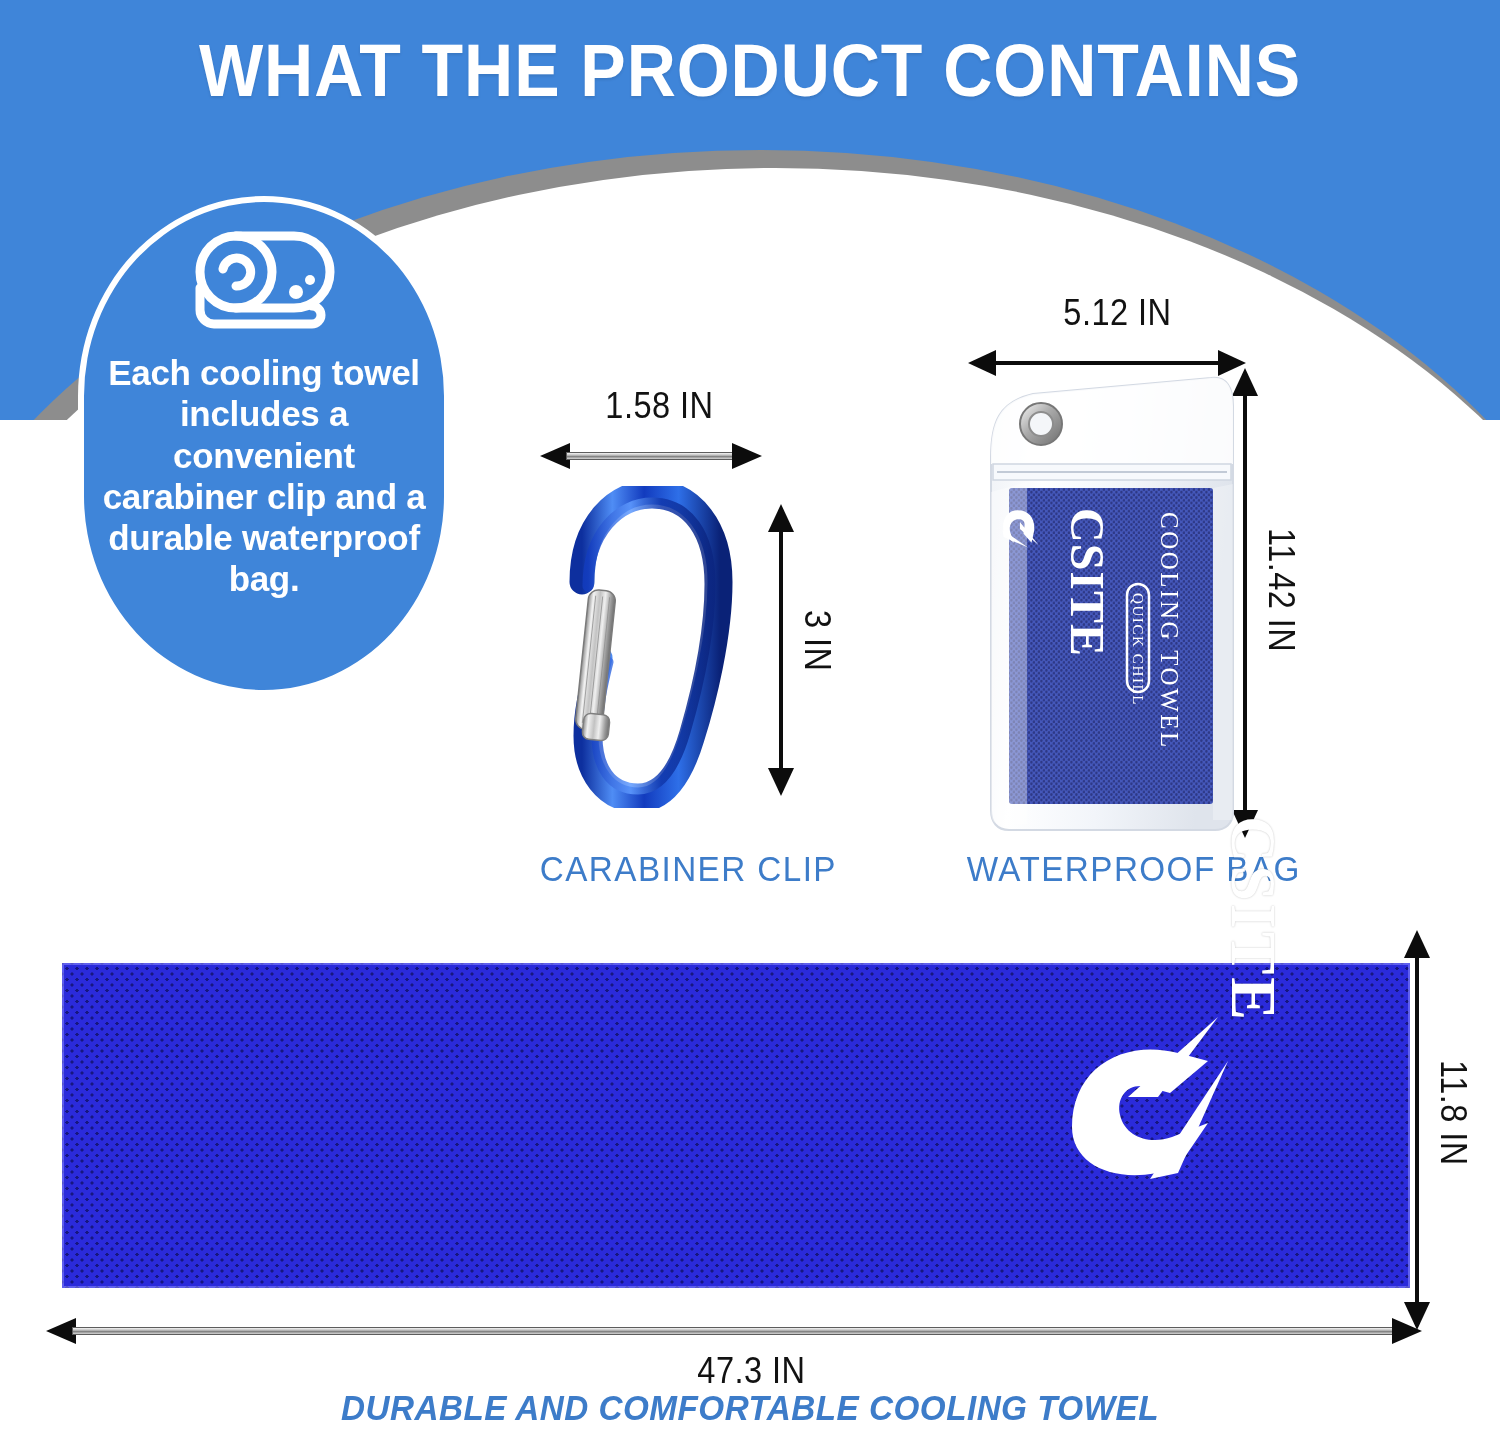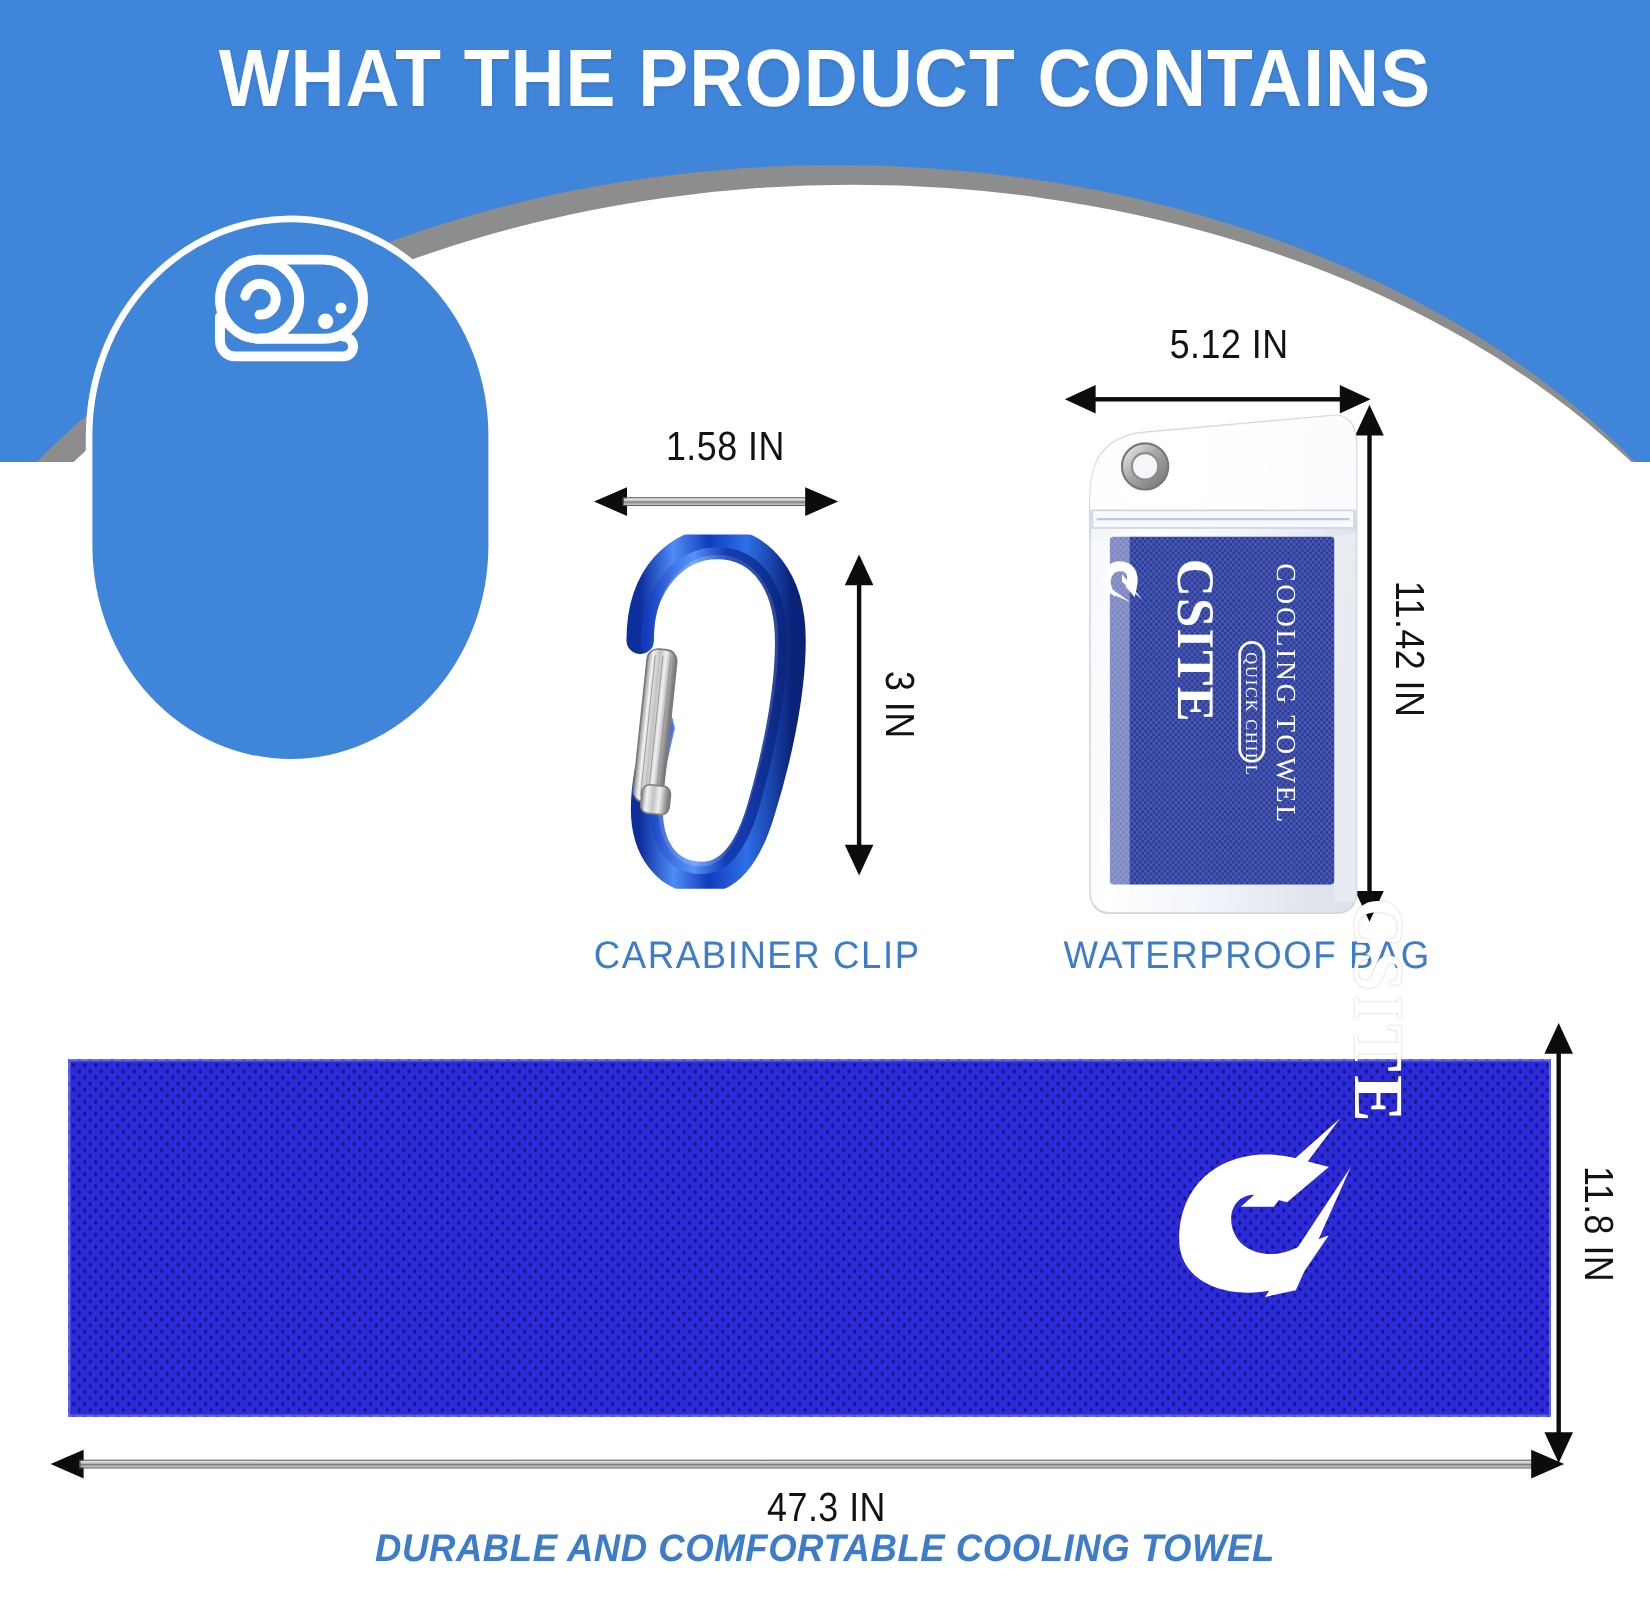--- a/index.html
+++ b/index.html
@@ -186,20 +186,21 @@
     <svg class="badge-icon" viewBox="0 0 160 112">
       <g fill="none" stroke="#ffffff" stroke-width="9" stroke-linecap="round" stroke-linejoin="round">
         <path d="M52 8 h58 a36 36 0 0 1 0 72 h-58"></path>
         <ellipse cx="52" cy="44" rx="36" ry="36"></ellipse>
         <path d="M52 58 a14 14 0 1 0 -13 -17"></path>
         <path d="M16 60 v22 a14 14 0 0 0 14 14 h98 a9 9 0 0 0 0 -18"></path>
       </g>
       <circle cx="126" cy="52" r="5" fill="#ffffff"></circle>
       <circle cx="112" cy="64" r="7" fill="#ffffff"></circle>
     </svg>
+    <div class="badge-text">Each cooling towel includes a convenient carabiner clip and a durable waterproof bag.</div>
   </div>
 
   <div class="dim" style="left:598px;top:385px;">1.58 IN</div>
   <div class="arrow-h" style="left:540px;top:443px;width:222px;">
     <span class="hL"></span>
       <span class="bar"></span>
       <span class="hR"></span>
   </div>
   <div class="arrow-pv" style="left:768px;top:504px;height:292px;">
     <span class="hT"></span>

